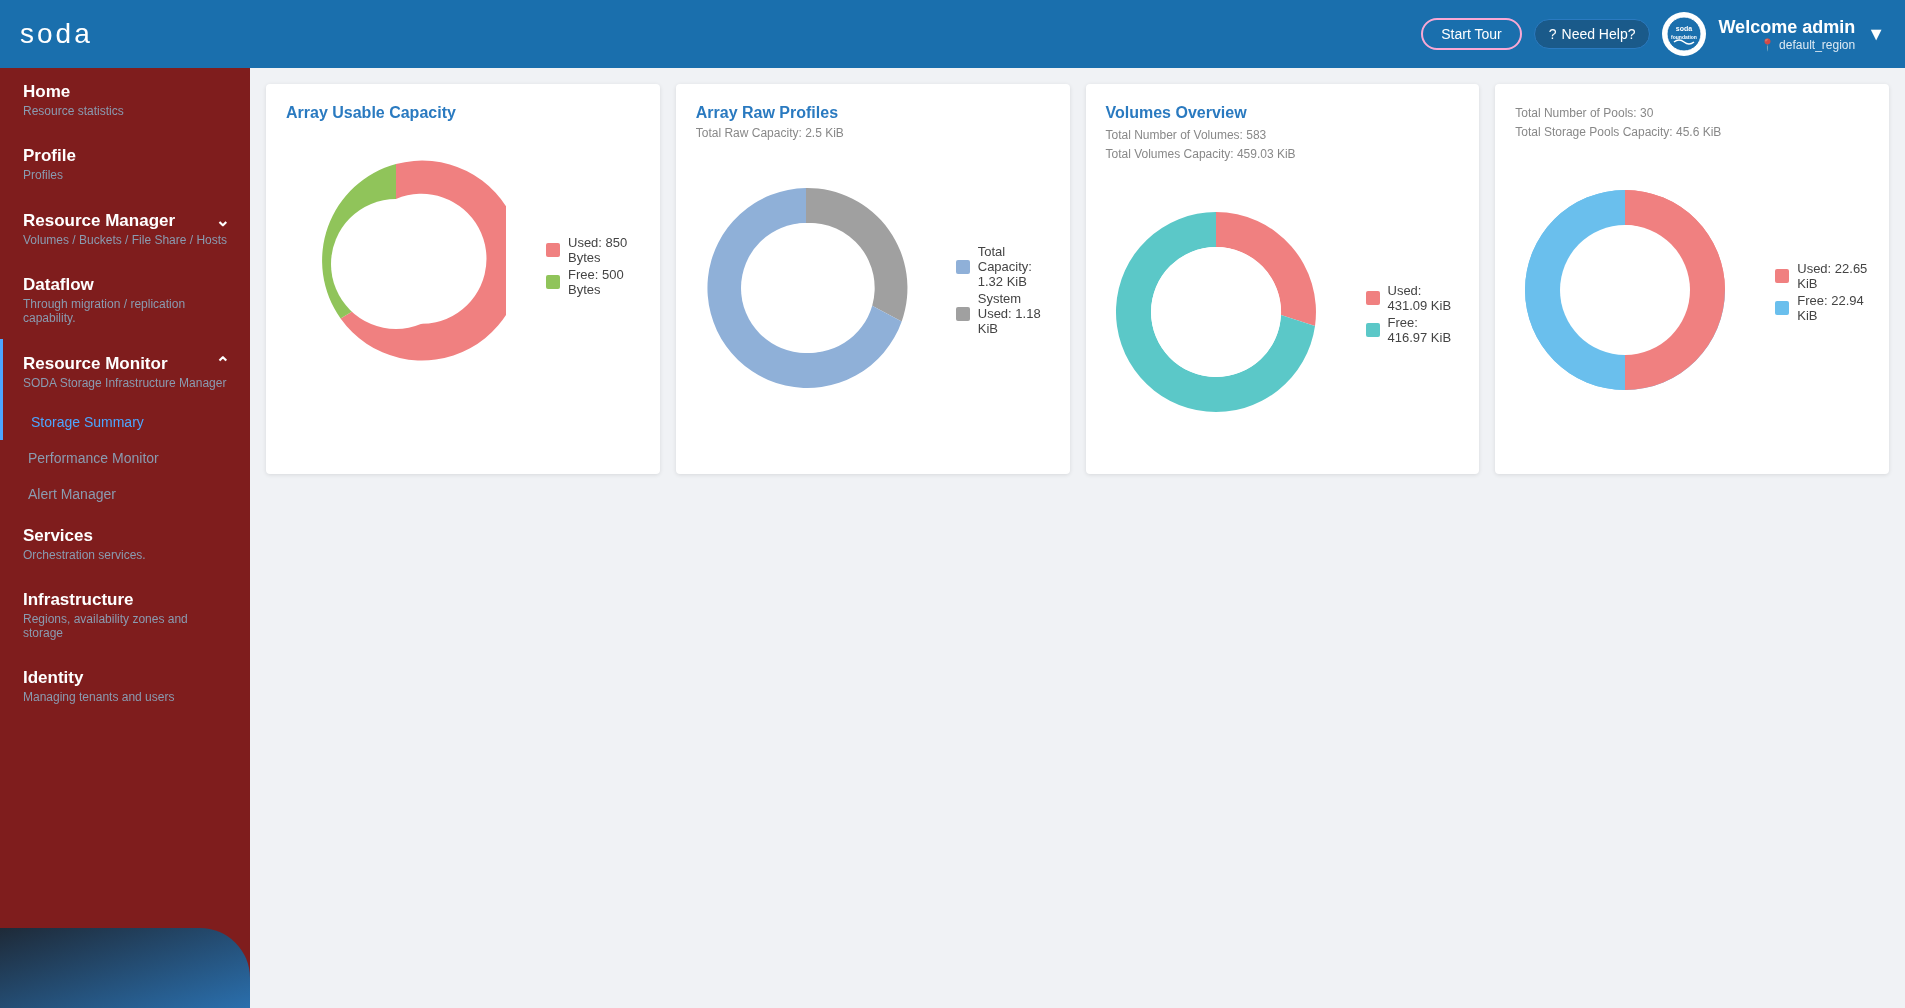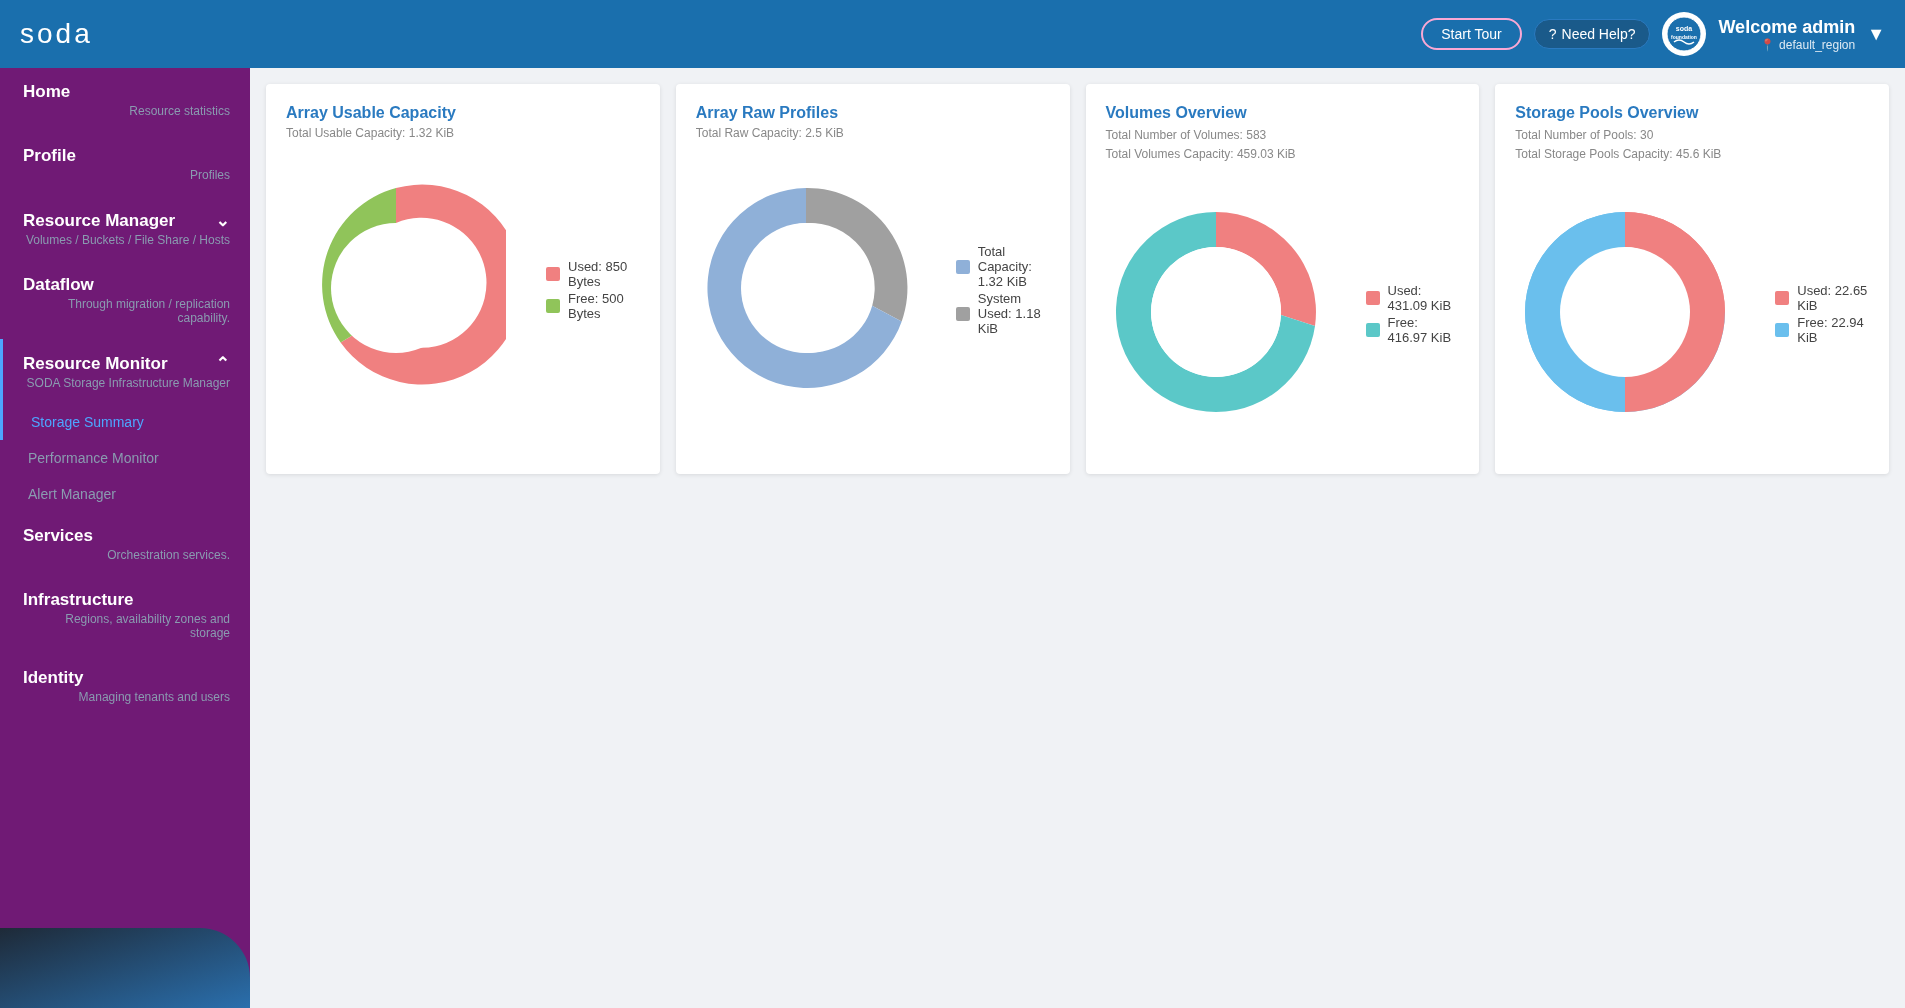--- a/index.html
+++ b/index.html
@@ -77,27 +77,26 @@
     
     .layout {
       display: flex;
       flex: 1;
       overflow: hidden;
     }
 
     
     .sidebar {
       width: 250px;
-      background: #701a75;
+      background: #7f1d1d;
       display: flex;
       flex-direction: column;
       overflow-y: auto;
       flex-shrink: 0;
       position: relative;
-      text-align: right;
     }
     .sidebar::after {
       content: '';
       position: absolute;
       bottom: 0;
       left: 0;
       right: 0;
       height: 80px;
       background: linear-gradient(to bottom right, #1e2a38, #2a6fad);
       border-radius: 0 50px 0 0;
@@ -288,21 +287,20 @@
       <div class="nav-sub">Managing tenants and users</div>
     </div>
 
   </nav>
 
   <main class="main-content">
     <div class="charts-grid">
 
       <div class="chart-card">
         <div class="chart-title">Array Usable Capacity</div>
-        <div class="chart-subtitle">Total Usable Capacity: 1.32 KiB</div>
         <div class="chart-body">
           <div class="donut-wrap">
             <svg width="220" height="220" viewBox="0 0 220 220">
 
               <path d="M110,10 A100,100 0 1,1 54.6,164.5 L85.3,146.1 A65,65 0 1,0 110,45 Z" fill="#f08080"></path>
 
               <path d="M54.6,164.5 A100,100 0 0,1 110,10 L110,45 A65,65 0 0,0 85.3,146.1 Z" fill="#90c45a"></path>
               <circle cx="110" cy="110" r="65" fill="white"></circle>
             </svg>
           </div>
@@ -368,21 +366,20 @@
             </div>
             <div class="legend-item">
               <div class="legend-dot" style="background:#5bc8c8"></div>
               <span>Free: 416.97 KiB</span>
             </div>
           </div>
         </div>
       </div>
 
       <div class="chart-card">
-        <div class="chart-title">Storage Pools Overview</div>
         <div class="chart-subtitle2">
           <div>Total Number of Pools: 30</div>
           <div>Total Storage Pools Capacity: 45.6 KiB</div>
         </div>
         <div class="chart-body">
           <div class="donut-wrap">
             <svg width="220" height="220" viewBox="0 0 220 220">
 
               <path d="M110,10 A100,100 0 0,1 210,110 L145,110 A35,35 0 0,0 110,45 Z" fill="#f08080"></path>
               <path d="M110,10 A100,100 0 1,0 210,110 L145,110 A35,35 0 1,1 110,45 Z" fill="#6abfed"></path>

